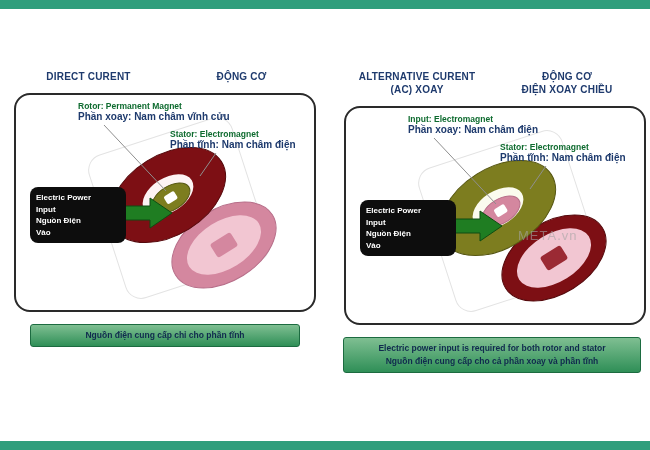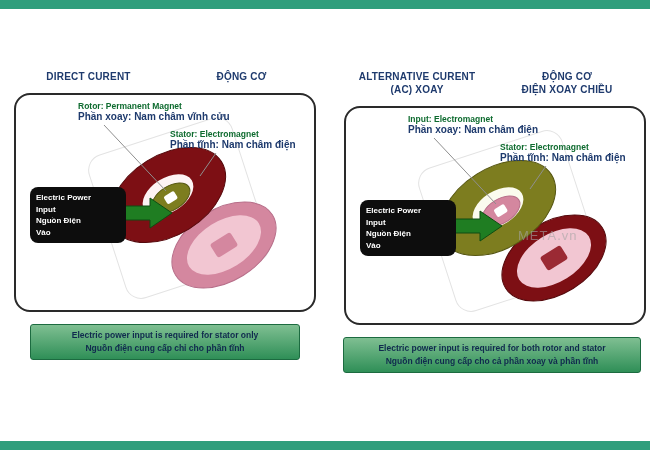--- a/index.html
+++ b/index.html
@@ -109,21 +109,20 @@
         </g>
 
         <line x1="88" y1="30" x2="150" y2="96" stroke="#8f8f8f" stroke-width="1"></line>
         <line x1="200" y1="58" x2="184" y2="81" stroke="#8f8f8f" stroke-width="1"></line>
 
         <polygon points="100,111 134,111 134,103 156,118 134,133 134,125 100,125" stroke="#0f4d12" stroke-width="1" fill="#1f7d22"></polygon>
       </svg>
     </div>
 
     <div class="caption">
-      <div>Electric power input is required for stator only</div>
       <div>Nguồn điện cung cấp chỉ cho phần tĩnh</div>
     </div>
   </div>
 
   <div class="panel-group" id="panel-right">
     <div class="panel-header">
       <div class="title">
         <div>ALTERNATIVE CURENT</div>
         <div>(AC) XOAY</div>
       </div>

